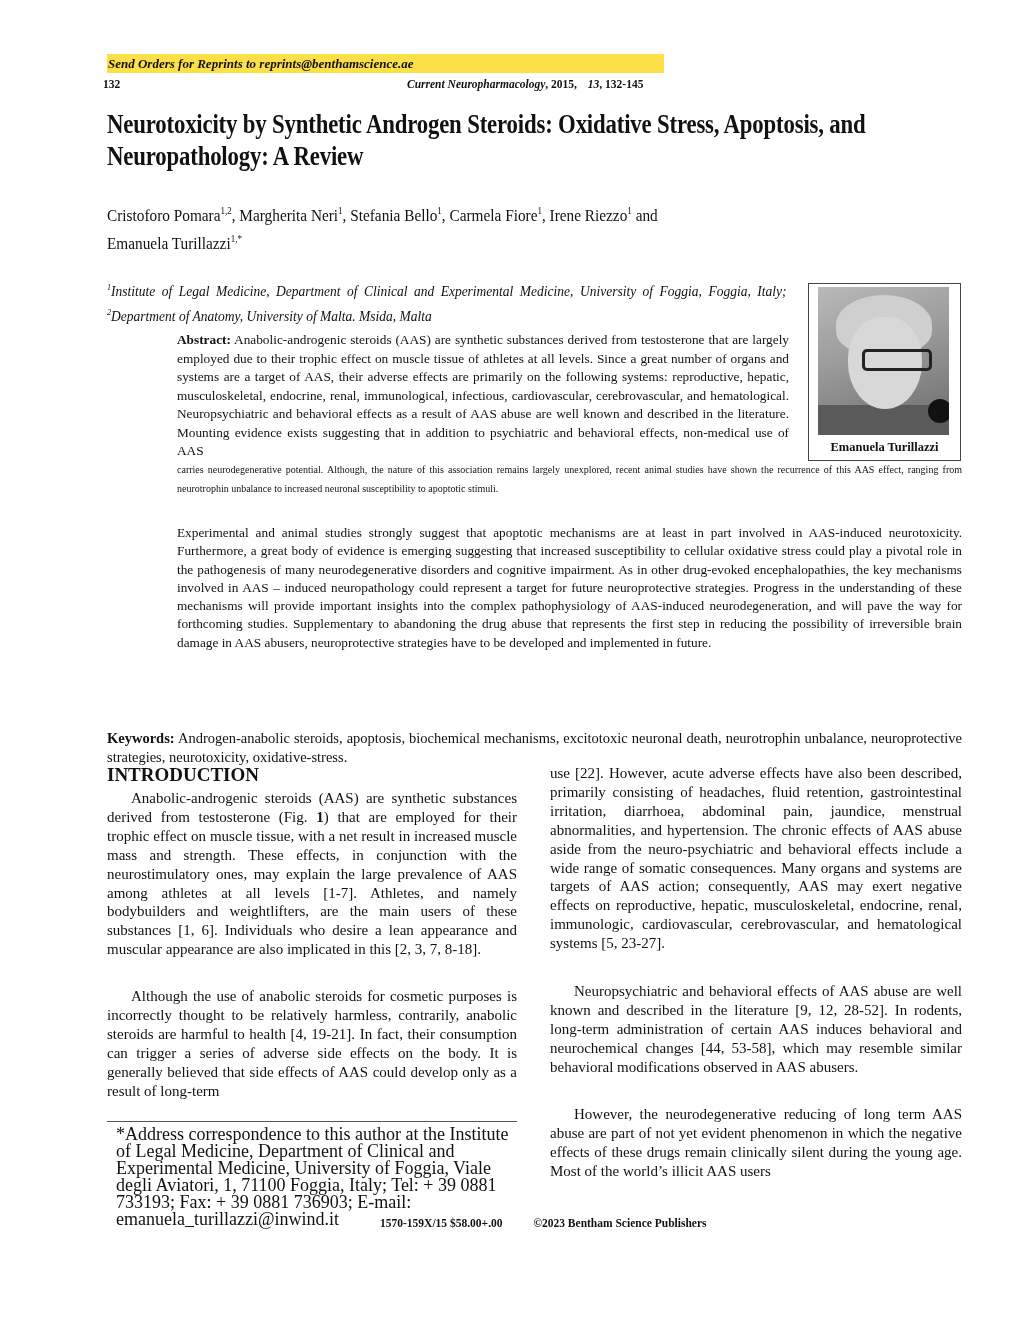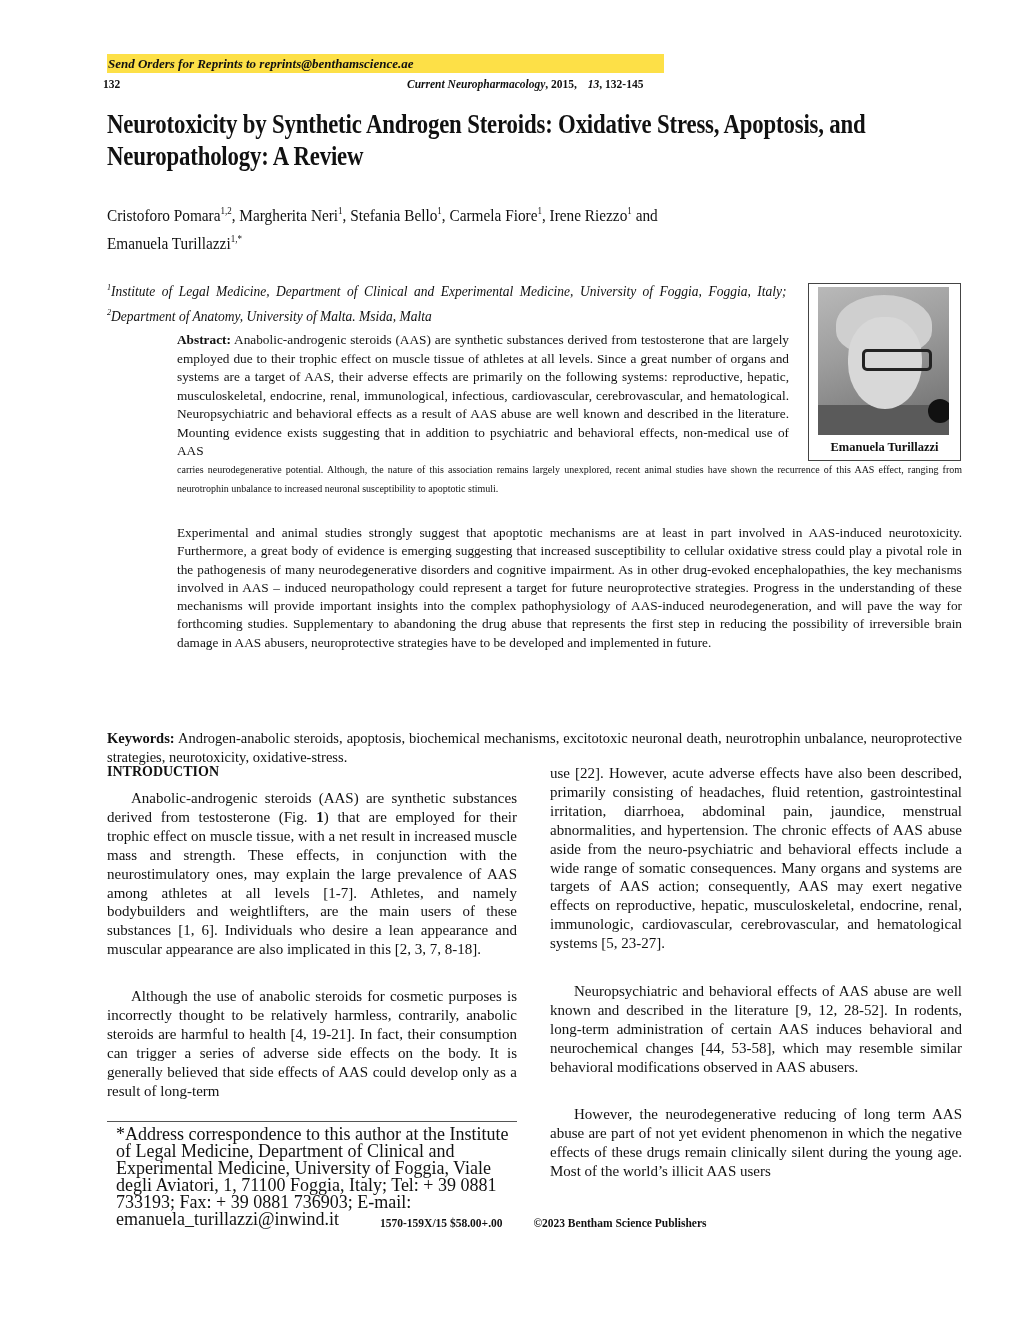--- a/index.html
+++ b/index.html
@@ -22,21 +22,21 @@
   .photo .body { position: absolute; left: 0; top: 118px; width: 131px; height: 40px; background: #5a5a5a; }
   .photo .mic { position: absolute; left: 110px; top: 112px; width: 24px; height: 24px; border-radius: 50%; background: #111; }
   .photo-caption { position: absolute; left: 0; top: 156px; width: 151px; text-align: center; font-weight: bold; font-size: 12.5px; }
   .abstract { left: 177px; top: 331px; width: 612px; font-size: 13.3px; line-height: 18.5px; text-align: justify; }
   .abstract-full { left: 177px; top: 461px; width: 785px; font-size: 10px; line-height: 18.5px; text-align: justify; }
   .abstract-p2 { left: 177px; top: 524px; width: 785px; font-size: 13.3px; line-height: 18.3px; text-align: justify; }
   .keywords { left: 107px; top: 697px; width: 855px; font-size: 14.5px; line-height: 19px; text-align: justify; margin-top: 32px; }
   .col { font-size: 15px; line-height: 18.9px; text-align: justify; }
   .col p { margin: 0; }
   .indent { text-indent: 24px; }
-  .intro-head { left: 107px; top: 764px; font-weight: bold; font-size: 14px; }
+  .intro-head { left: 107px; top: 764px; font-weight: bold; font-size: 19px; }
   .left1 { left: 107px; top: 789px; width: 410px; }
   .left2 { left: 107px; top: 987px; width: 410px; }
   .footnote-rule { left: 107px; top: 1121px; width: 410px; height: 1px; background: #555; }
   .footnote { left: 116px; top: 1126px; width: 410px; font-size: 18px; line-height: 17px; }
   .right1 { left: 550px; top: 764px; width: 412px; }
   .right2 { left: 550px; top: 982px; width: 412px; }
   .right3 { left: 550px; top: 1105px; width: 412px; }
   .footer { left: 380px; top: 1217px; font-weight: bold; font-size: 11.5px; }
   .footer span { margin-right: 28px; }
 </style>

